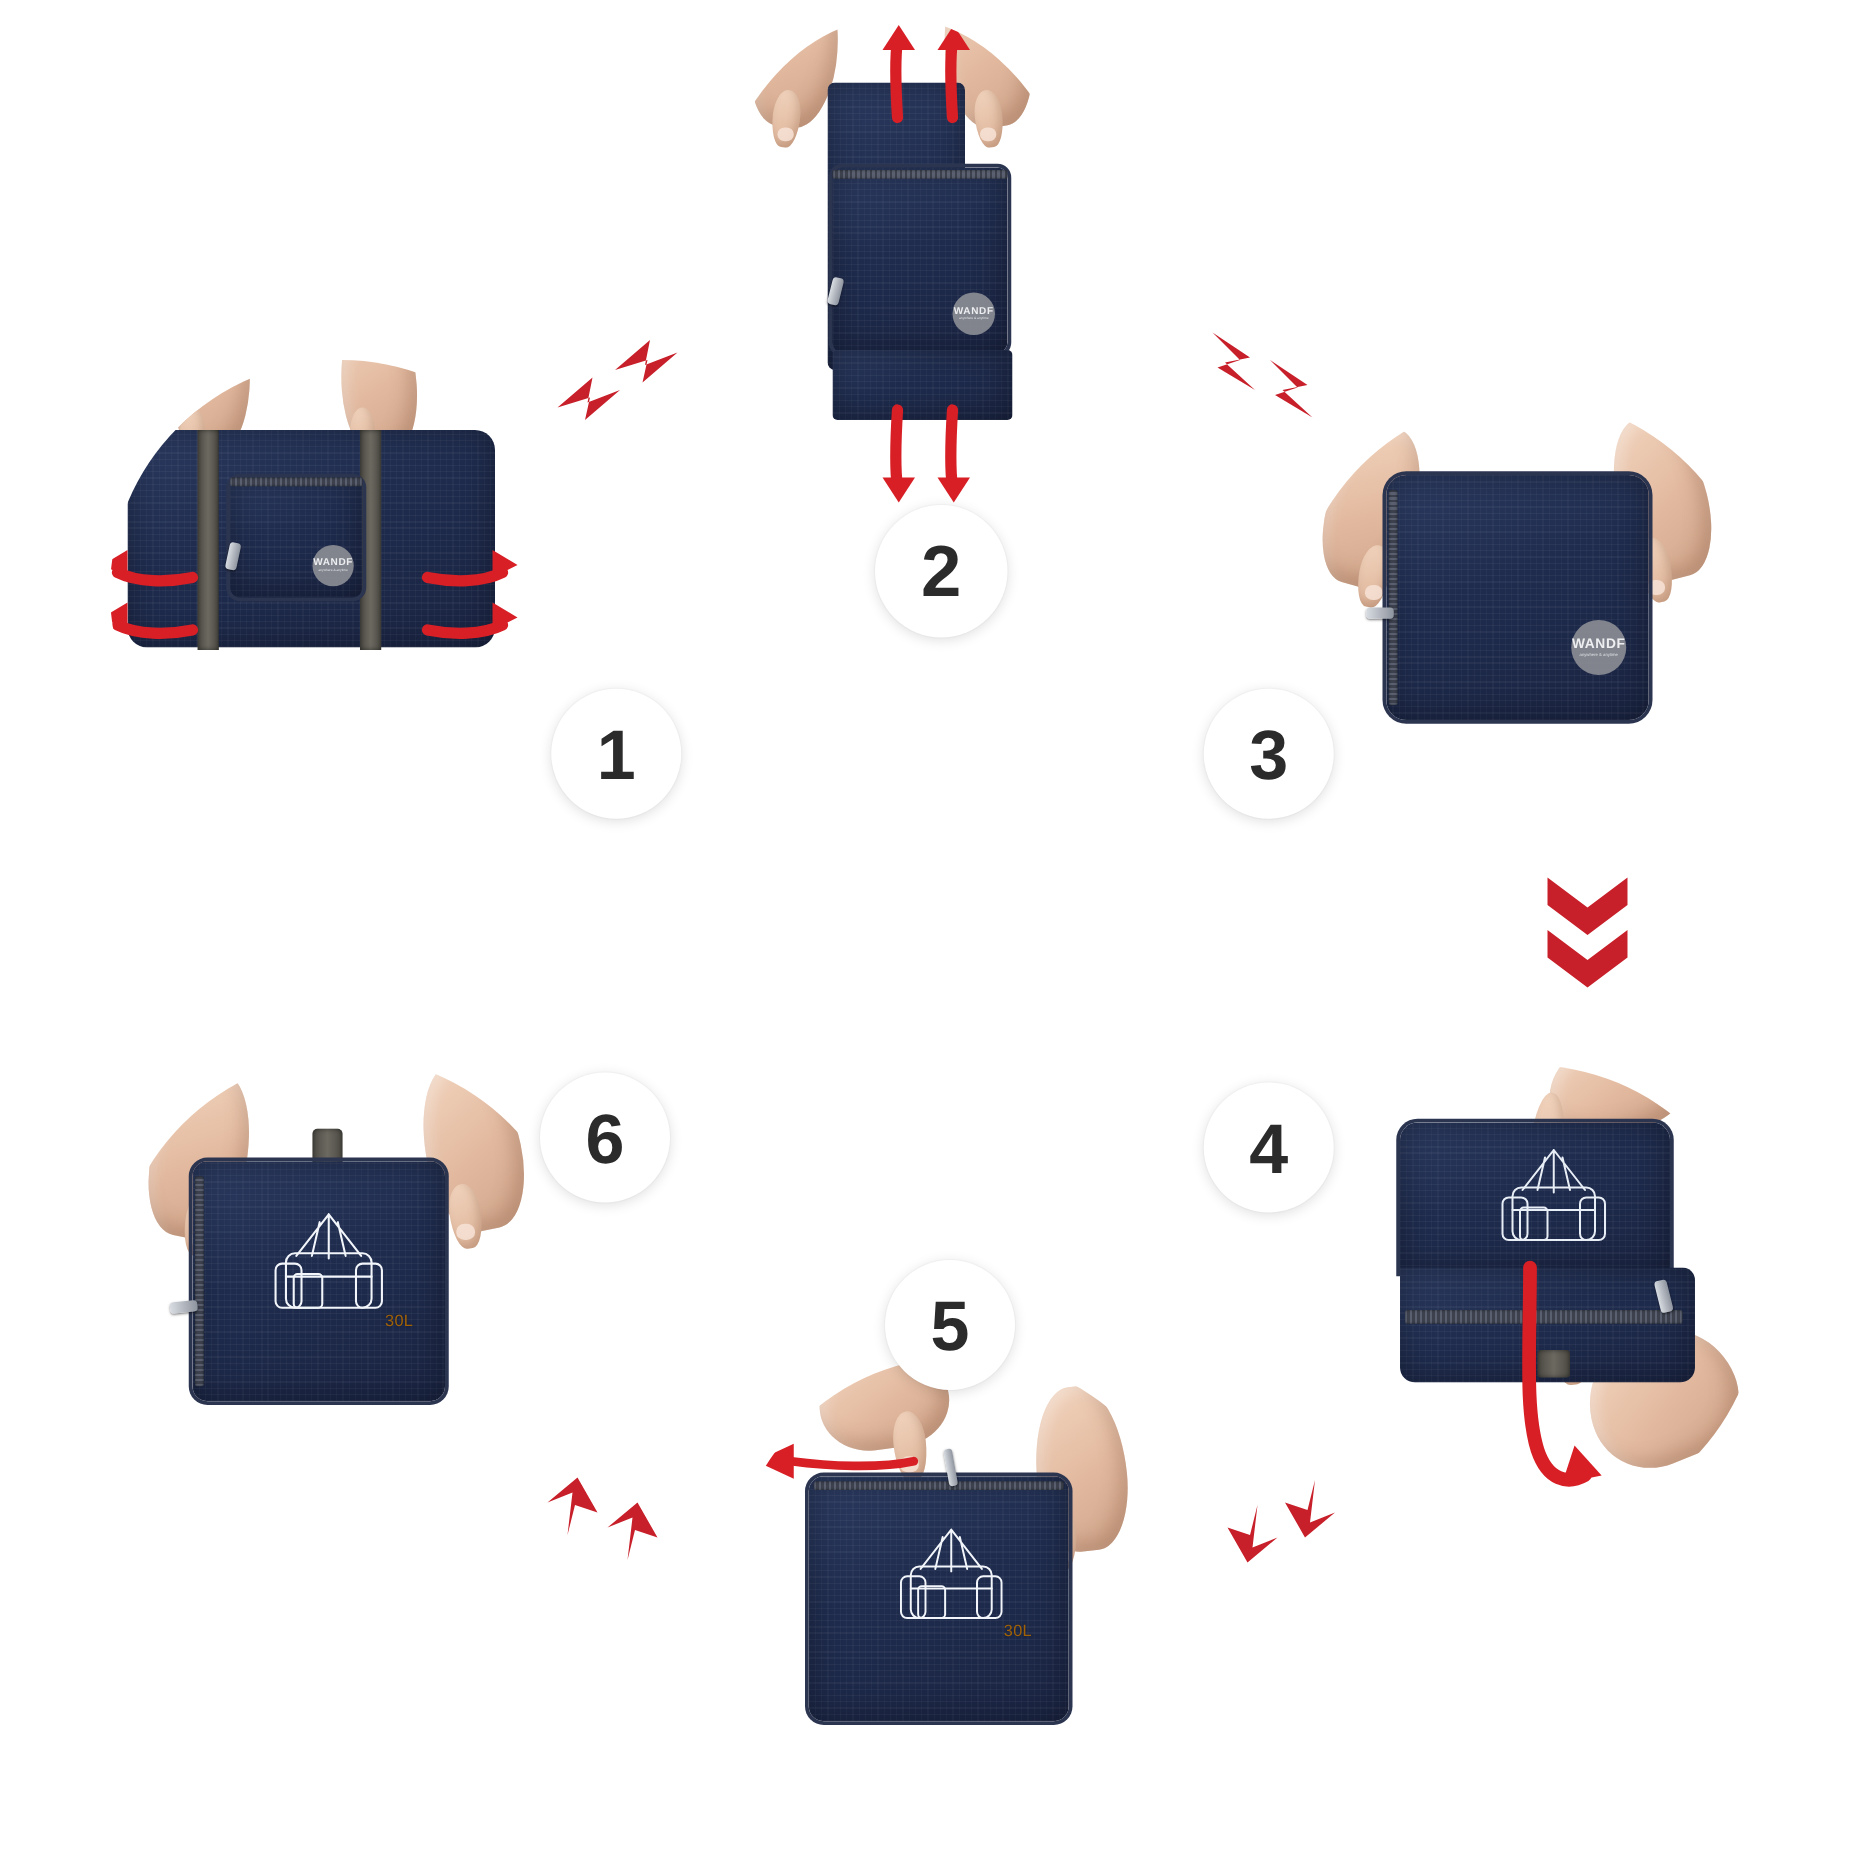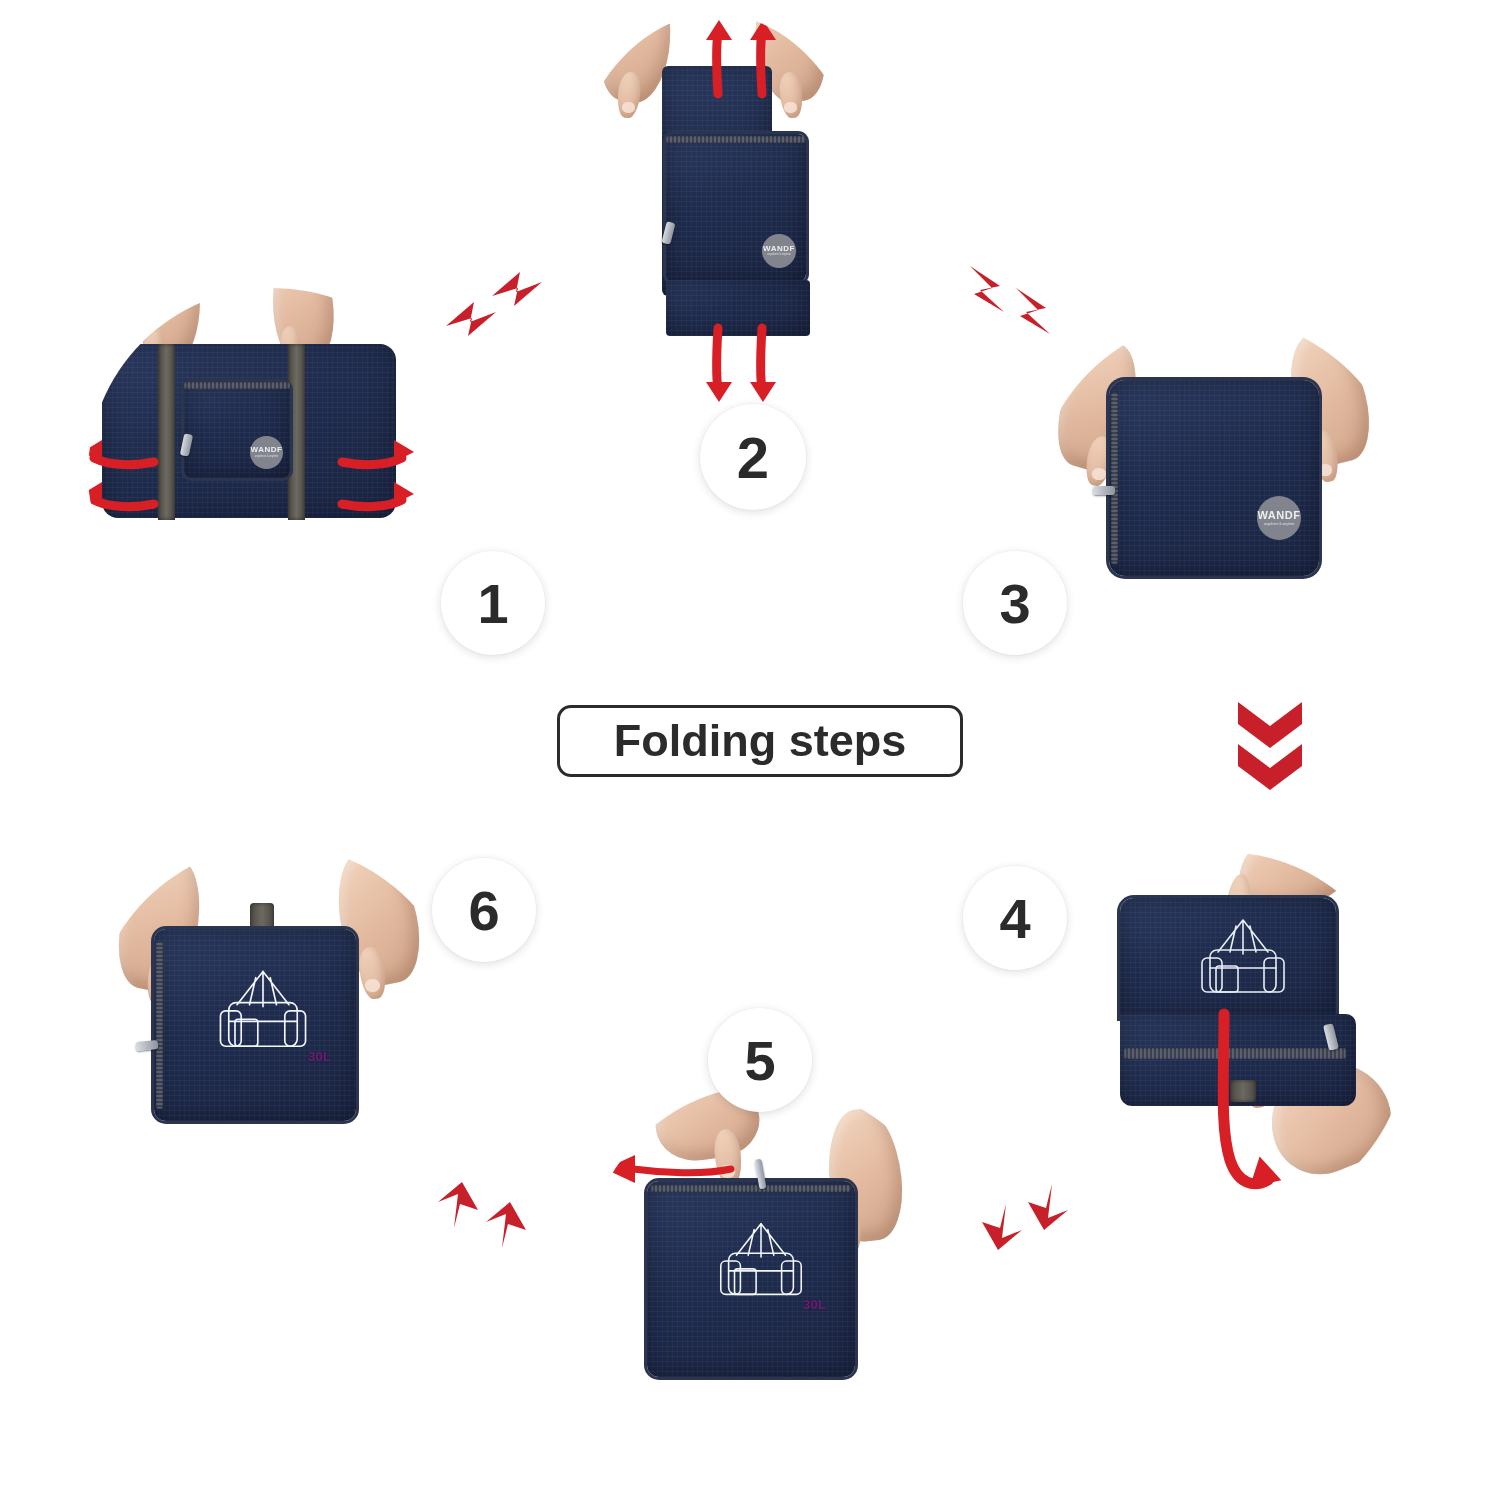--- a/index.html
+++ b/index.html
@@ -42,21 +42,21 @@
         border-radius:45% 45% 40% 40%/55% 55% 45% 45%;
         box-shadow:inset -6px -8px 14px rgba(140,95,70,.35), inset 4px 4px 10px rgba(255,255,255,.35);}
   .finger{position:absolute;background:linear-gradient(160deg,#f1d3bd,#ddb398);
           border-radius:48% 48% 42% 42%/45% 45% 55% 55%;
           box-shadow:inset -3px -4px 7px rgba(150,105,80,.33);}
   .nail{position:absolute;background:#f7e3d6;border-radius:45%;opacity:.85;}
 
   
   .lineart{position:absolute;}
   .lineart svg{width:100%;height:100%;display:block;}
-  .vol{position:absolute;color:#701a75;font-weight:bold;letter-spacing:.3px;
+  .vol{position:absolute;color:#a16207;font-weight:normal;letter-spacing:.3px;
        text-shadow:0 0 2px rgba(0,0,0,.35);}
 
   
   .numbubble{position:absolute;border-radius:50%;background:#ffffff;
              display:flex;align-items:center;justify-content:center;
              color:#2b2b2b;font-weight:bold;
              box-shadow:0 2px 10px rgba(0,0,0,.13), 0 0 0 1px rgba(0,0,0,.02);}
 
   
   .centerlabel{position:absolute;border:3px solid #2b2b2b;border-radius:14px;
@@ -345,17 +345,14 @@
 
   <div class="chevgroup" style="left:432px;top:1166px;width:126px;height:96px;">
     <svg viewBox="0 0 126 96">
       <g fill="#c8202a">
         <path d="M22 62 L26 28 L6 36 L30 16 L46 44 L28 38 Z"></path>
         <path d="M70 82 L74 48 L54 56 L78 36 L94 64 L76 58 Z"></path>
       </g>
     </svg>
   </div>
 
-  <div class="centerlabel" style="left:557px;top:705px;width:400px;height:66px;font-size:45px;">
-    <span>Folding steps</span>
-  </div>
 
 </div>
 
 </body></html>

